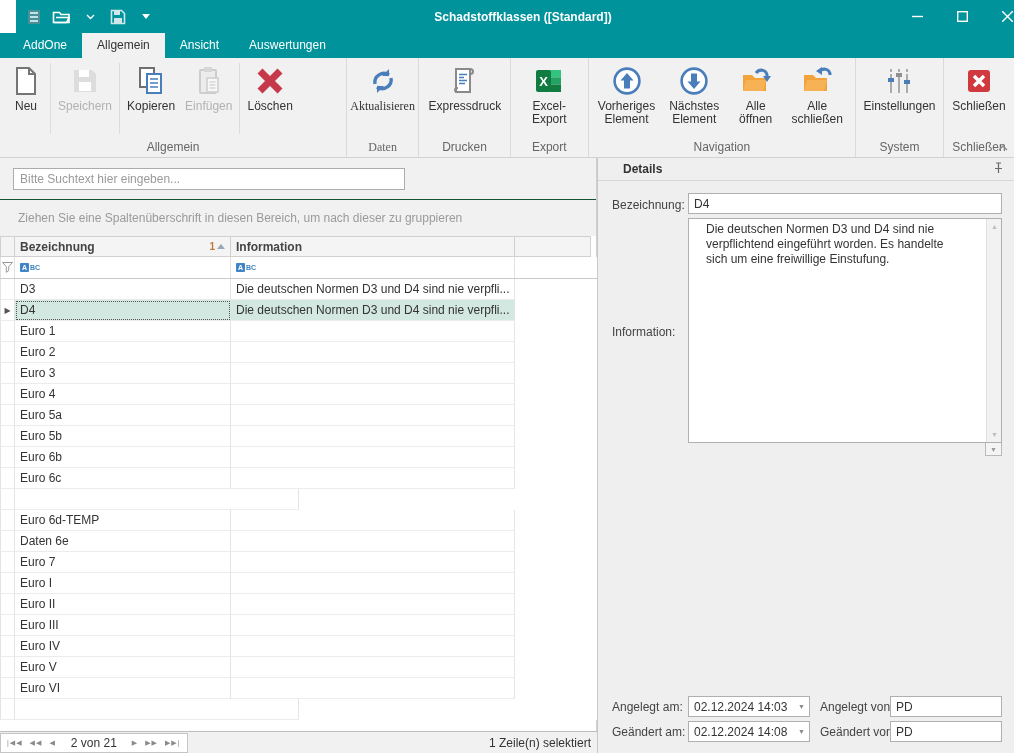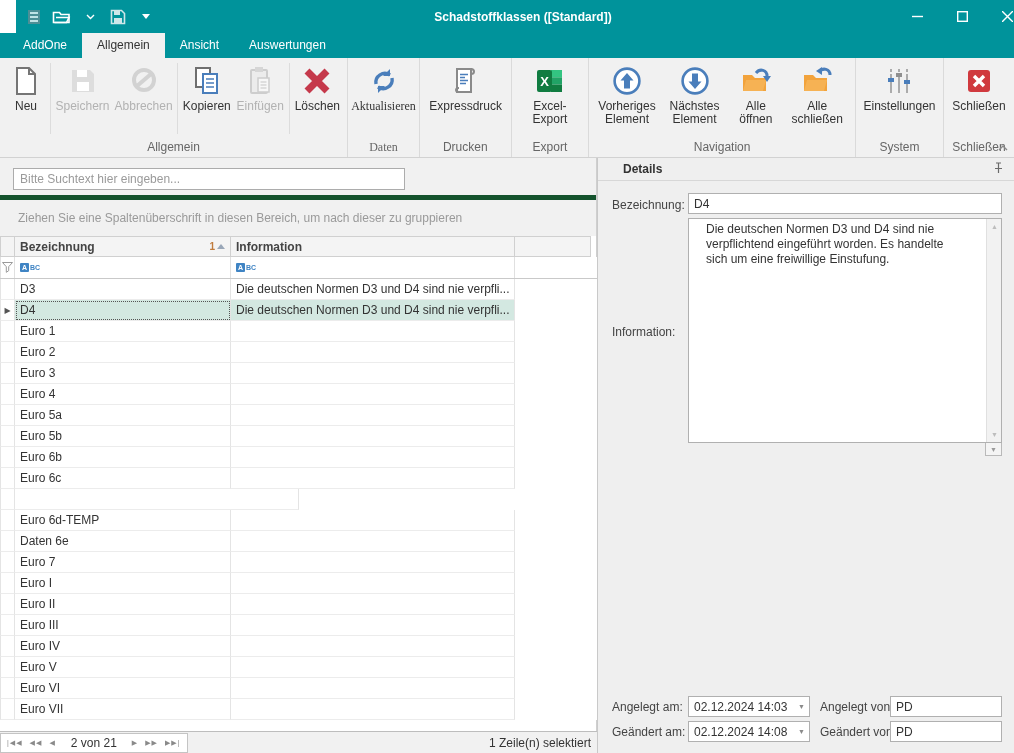--- a/index.html
+++ b/index.html
@@ -32,21 +32,21 @@
   .rbtn .ric { width:32px; height:32px; }
   .rbtn .rlab { margin-top:3px; text-align:center; line-height:13px; color:#333; white-space:pre-line; max-width:72px; }
   .rbtn.disabled .rlab { color:#b2b2b2; }
   .vsep { width:1px; background:#dcdcdc; align-self:stretch; margin:2px 2px 6px 2px; }
   .ribbon-collapse { position:absolute; right:6px; bottom:3px; color:#888; }
 
   
   .left-panel { position:absolute; left:0; top:158px; width:597px; height:573px; background:#fff;
                 border-right:1px solid #cfcfcf; }
   .search-panel { position:absolute; left:0; top:0; width:100%; height:42px; background:#f1f1f1;
-                  border-bottom:5px solid #14532d; }
+                  border-bottom:1px solid #14532d; }
   .search-input { position:absolute; left:13px; top:10px; width:392px; height:22px; border:1px solid #acacac;
                   padding:0 6px; font:12px "Liberation Sans",sans-serif; color:#333; background:#fff; }
   .search-input::placeholder { color:#9a9a9a; }
   .group-panel { position:absolute; left:0; top:42px; width:100%; height:36px; background:#f1f1f1;
                  display:flex; align-items:center; padding-left:18px; color:#9a9a9a; }
 
   .grid { position:absolute; left:0; top:78px; width:597px; }
   .grid-header { display:flex; height:21px; }
   .hcell { background:#f4f4f4; border:1px solid #d0d0d0; border-left:none; font-weight:bold; color:#444;
            display:flex; align-items:center; padding:0 5px; }
@@ -197,29 +197,20 @@
         <div class="rbtn disabled">
           <span class="ric">
             <svg width="32" height="32">
                 <path d="M5 5h18l4 4v18H5z" fill="#ddd"></path>
                 <rect x="10" y="17" width="12" height="9" fill="#fff"></rect>
                 <rect x="10" y="5" width="10" height="7" fill="#fff"></rect>
               </svg>
           </span>
           <span class="rlab">Speichern</span>
         </div>
-        <div class="rbtn disabled">
-          <span class="ric">
-            <svg width="32" height="32">
-                <circle cx="16" cy="15" r="10" fill="none" stroke="#d2d2d2" stroke-width="4"></circle>
-                <line x1="9" y1="21" x2="23" y2="9" stroke="#d2d2d2" stroke-width="4"></line>
-              </svg>
-          </span>
-          <span class="rlab">Abbrechen</span>
-        </div>
         <div class="vsep"></div>
         <div class="rbtn">
           <span class="ric">
             <svg width="32" height="32">
                 <rect x="5" y="3" width="14" height="19" fill="#fff" stroke="#6f6f6f" stroke-width="2"></rect>
                 <rect x="12" y="9" width="14" height="19" fill="#fff" stroke="#4a7ebb" stroke-width="2"></rect>
                 <path d="M15 14h8M15 18h8M15 22h8" stroke="#4a7ebb" stroke-width="1.5"></path>
               </svg>
           </span>
           <span class="rlab">Kopieren</span>
@@ -525,21 +516,20 @@
             <div class="gcol name">Euro V</div>
             <div class="gcol info"></div>
           </div>
           <div class="grid-row">
             <div class="gcol ind"></div>
             <div class="gcol name">Euro VI</div>
             <div class="gcol info"></div>
           </div>
           <div class="grid-row">
             <div class="gcol ind"></div>
-            <div class="gcol name">Euro VII</div>
             <div class="gcol info"></div>
           </div>
         </div>
     </div>
   </div>
 
   <div class="statusbar">
     <div class="recnav">
       <span class="navglyph">|◀◀</span>
       <span class="navglyph">◀◀</span>

